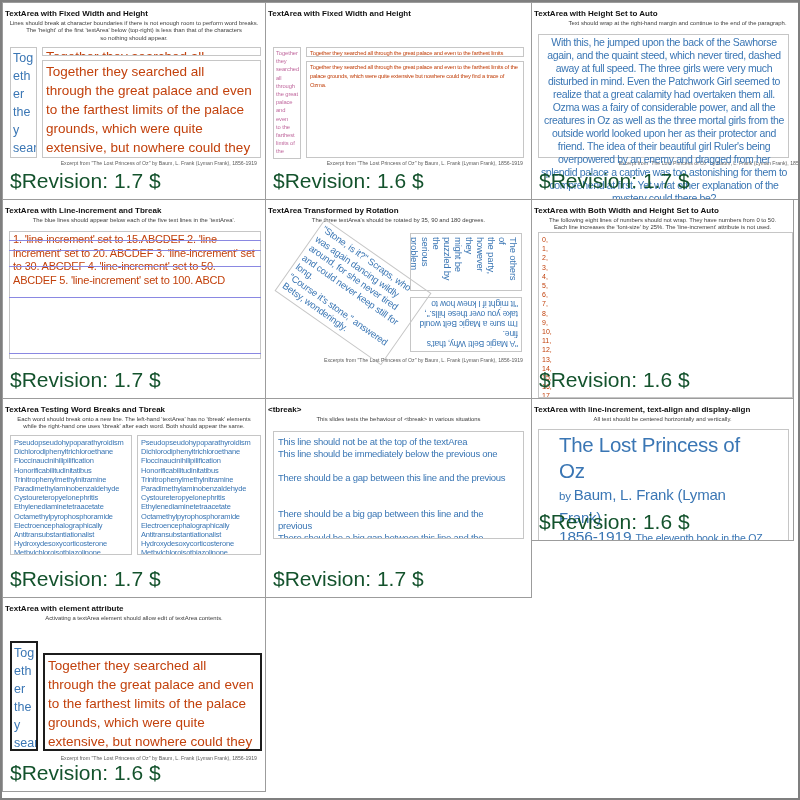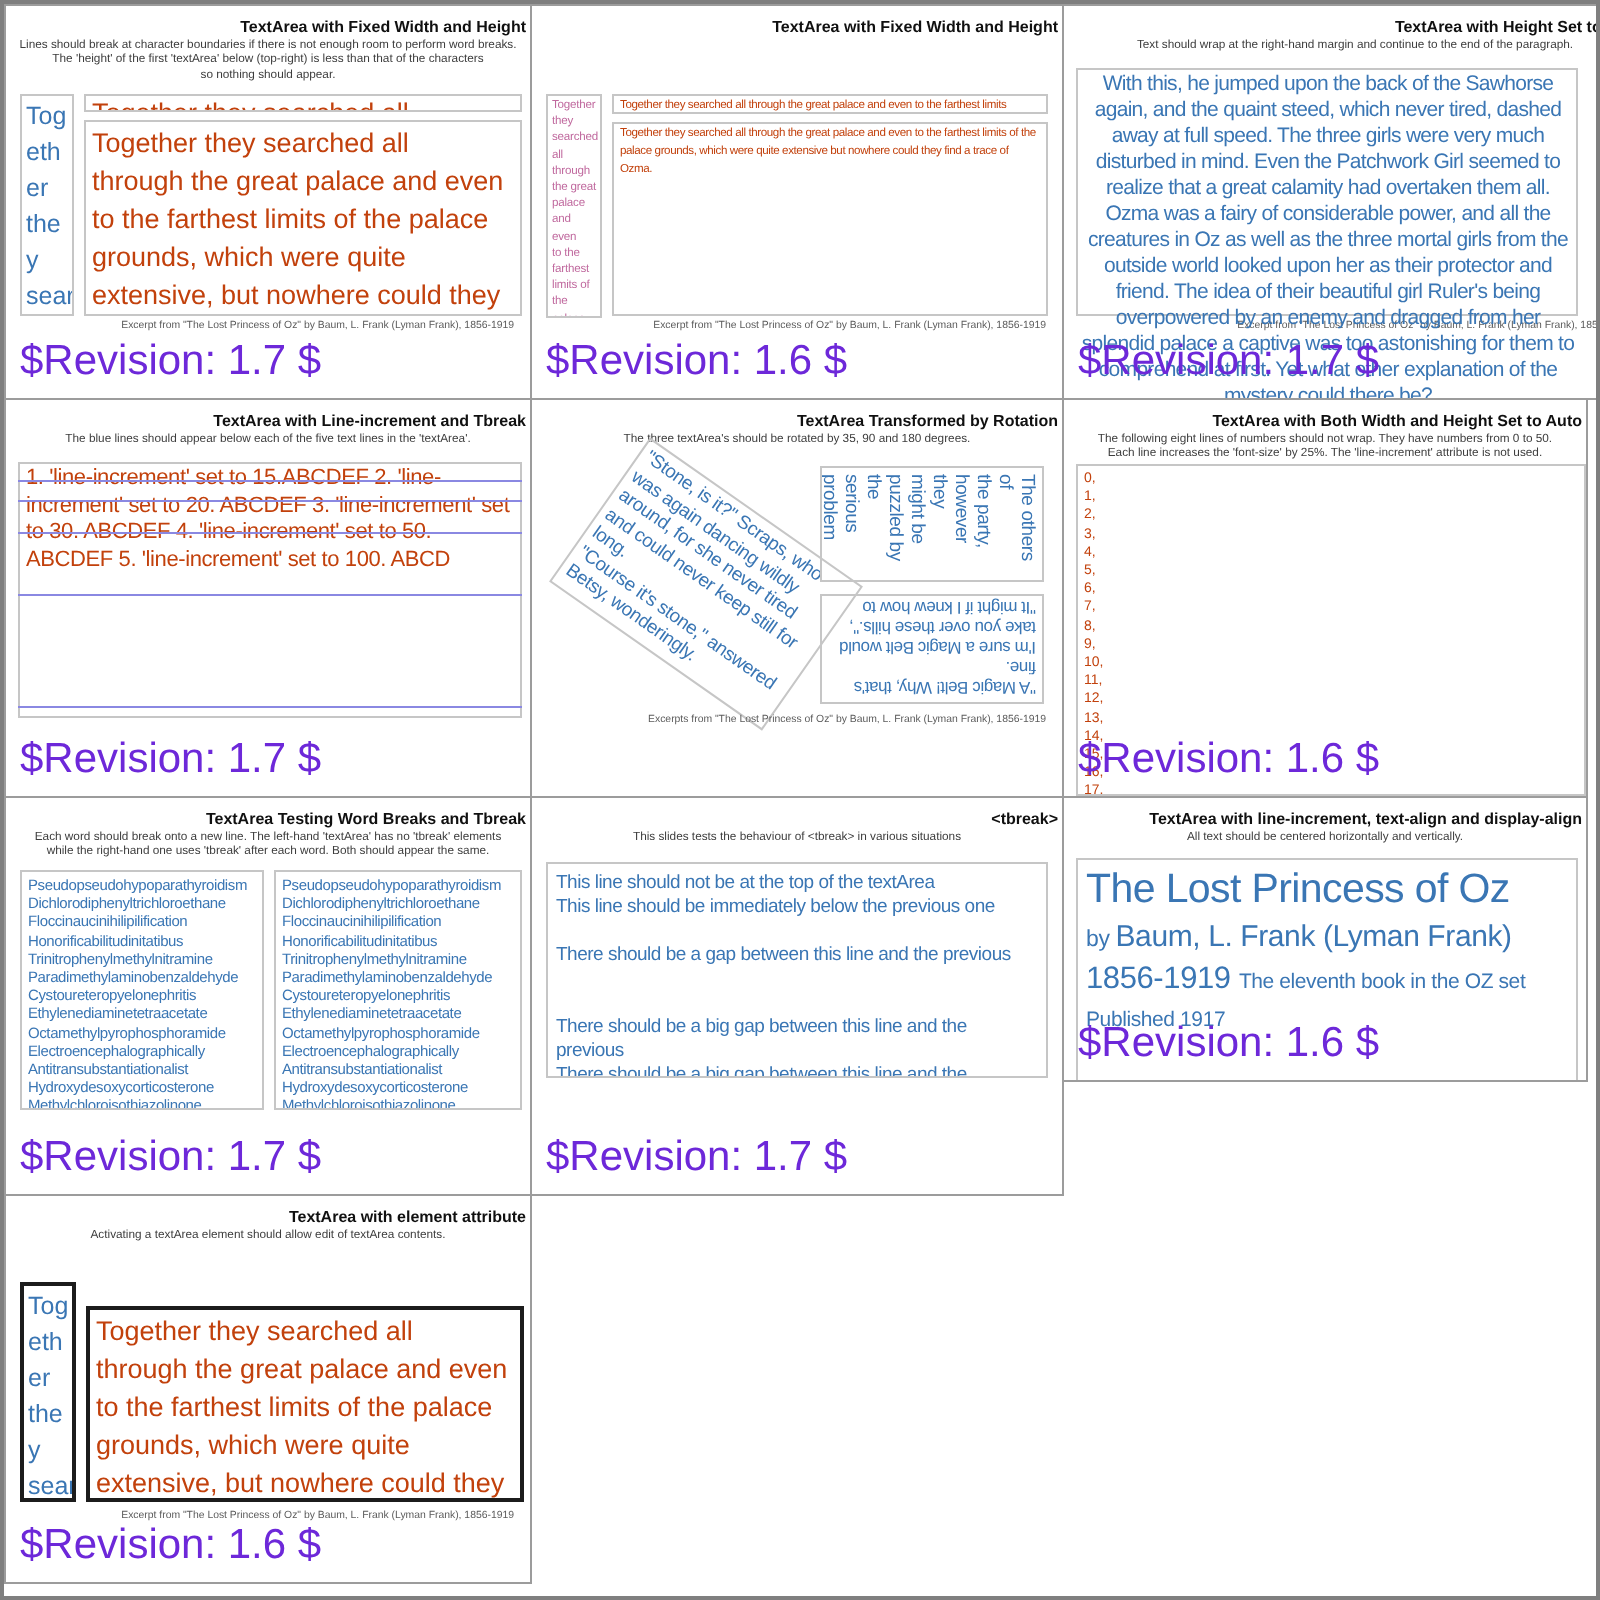--- a/index.html
+++ b/index.html
@@ -12,25 +12,25 @@
   .c2{left:265px;top:2px;width:267px;height:198px;}
   .c3{left:531px;top:2px;width:293px;height:198px;}
   .c4{left:2px;top:199px;width:264px;height:200px;}
   .c5{left:265px;top:199px;width:267px;height:200px;}
   .c6{left:531px;top:199px;width:263px;height:200px;padding-left:39px;}
   .c7{left:2px;top:398px;width:264px;height:200px;}
   .c8{left:265px;top:398px;width:267px;height:200px;}
   .c9{left:531px;top:398px;width:263px;height:143px;}
   .c10{left:2px;top:597px;width:264px;height:195px;}
   
-  .title{position:absolute;top:6px;left:2px;right:2px;text-align:right;
+  .title{position:absolute;top:6px;left:2px;right:2px;text-align:left;
          font-size:8px;font-weight:bold;color:#101010;}
   .desc{position:absolute;top:17px;left:2px;right:2px;text-align:center;
         font-size:5.9px;line-height:7.4px;color:#3d3d3d;white-space:pre-line;}
-  .revision{position:absolute;left:7px;bottom:6px;font-size:21px;color:#6d28d9;z-index:3;}
+  .revision{position:absolute;left:7px;bottom:6px;font-size:21px;color:#14532d;z-index:3;}
   .caption{position:absolute;right:8px;top:157px;font-size:5.2px;color:#5c5c5c;z-index:1;}
   .tbox{position:absolute;border:1px solid #c6c6c6;overflow:hidden;
         white-space:pre-line;box-sizing:border-box;}
   .green{color:#c2410c;}
   .blue{color:#3a76b4;}
   .pink{color:#c0699e;}
   
   .c1 .left-box{left:7px;top:44px;width:27px;height:111px;font-size:12.5px;line-height:18px;padding:1px 2px;}
   .c1 .thin-box{left:39px;top:44px;width:219px;height:9px;font-size:13.5px;line-height:17px;padding:0 3px;}
   .c1 .big-box{left:39px;top:57px;width:219px;height:98px;font-size:13.5px;line-height:19px;padding:1px 3px;}
@@ -60,21 +60,21 @@
   
   .c7 .wleft{left:7px;top:36px;width:122px;height:120px;font-size:7.5px;line-height:9.2px;
              padding:2px 3px;letter-spacing:-0.2px;}
   .c7 .wright{left:134px;top:36px;width:124px;height:120px;font-size:7.5px;line-height:9.2px;
               padding:2px 3px;letter-spacing:-0.2px;}
   
   .c8 .box{left:7px;top:32px;width:251px;height:108px;font-size:9.5px;line-height:12px;
            padding:4px 4px;letter-spacing:-0.25px;}
   
   .c9 .box{position:absolute;left:6px;top:30px;width:251px;height:123px;border:1px solid #c6c6c6;
-           box-sizing:border-box;padding:2px 4px;overflow:hidden;}
+           box-sizing:border-box;padding:2px 20px;overflow:hidden;}
   .c9 .book-title{font-size:20.5px;line-height:26px;letter-spacing:-0.3px;}
   .c9 .book-line2{font-size:15px;line-height:21px;letter-spacing:-0.2px;}
   .c9 .by{font-size:11.5px;}
   .c9 .book-line3{font-size:15.5px;line-height:17px;letter-spacing:-0.2px;}
   .c9 .note{font-size:10.5px;letter-spacing:-0.2px;}
   
   .c10 .left-box{left:7px;top:43px;width:28px;height:110px;font-size:12.5px;line-height:18px;
                  padding:1px 2px;border:2px solid #1c1c1c;}
   .c10 .big-box{left:40px;top:55px;width:219px;height:98px;font-size:13.5px;line-height:19px;
                 padding:1px 3px;border:2px solid #1c1c1c;}

